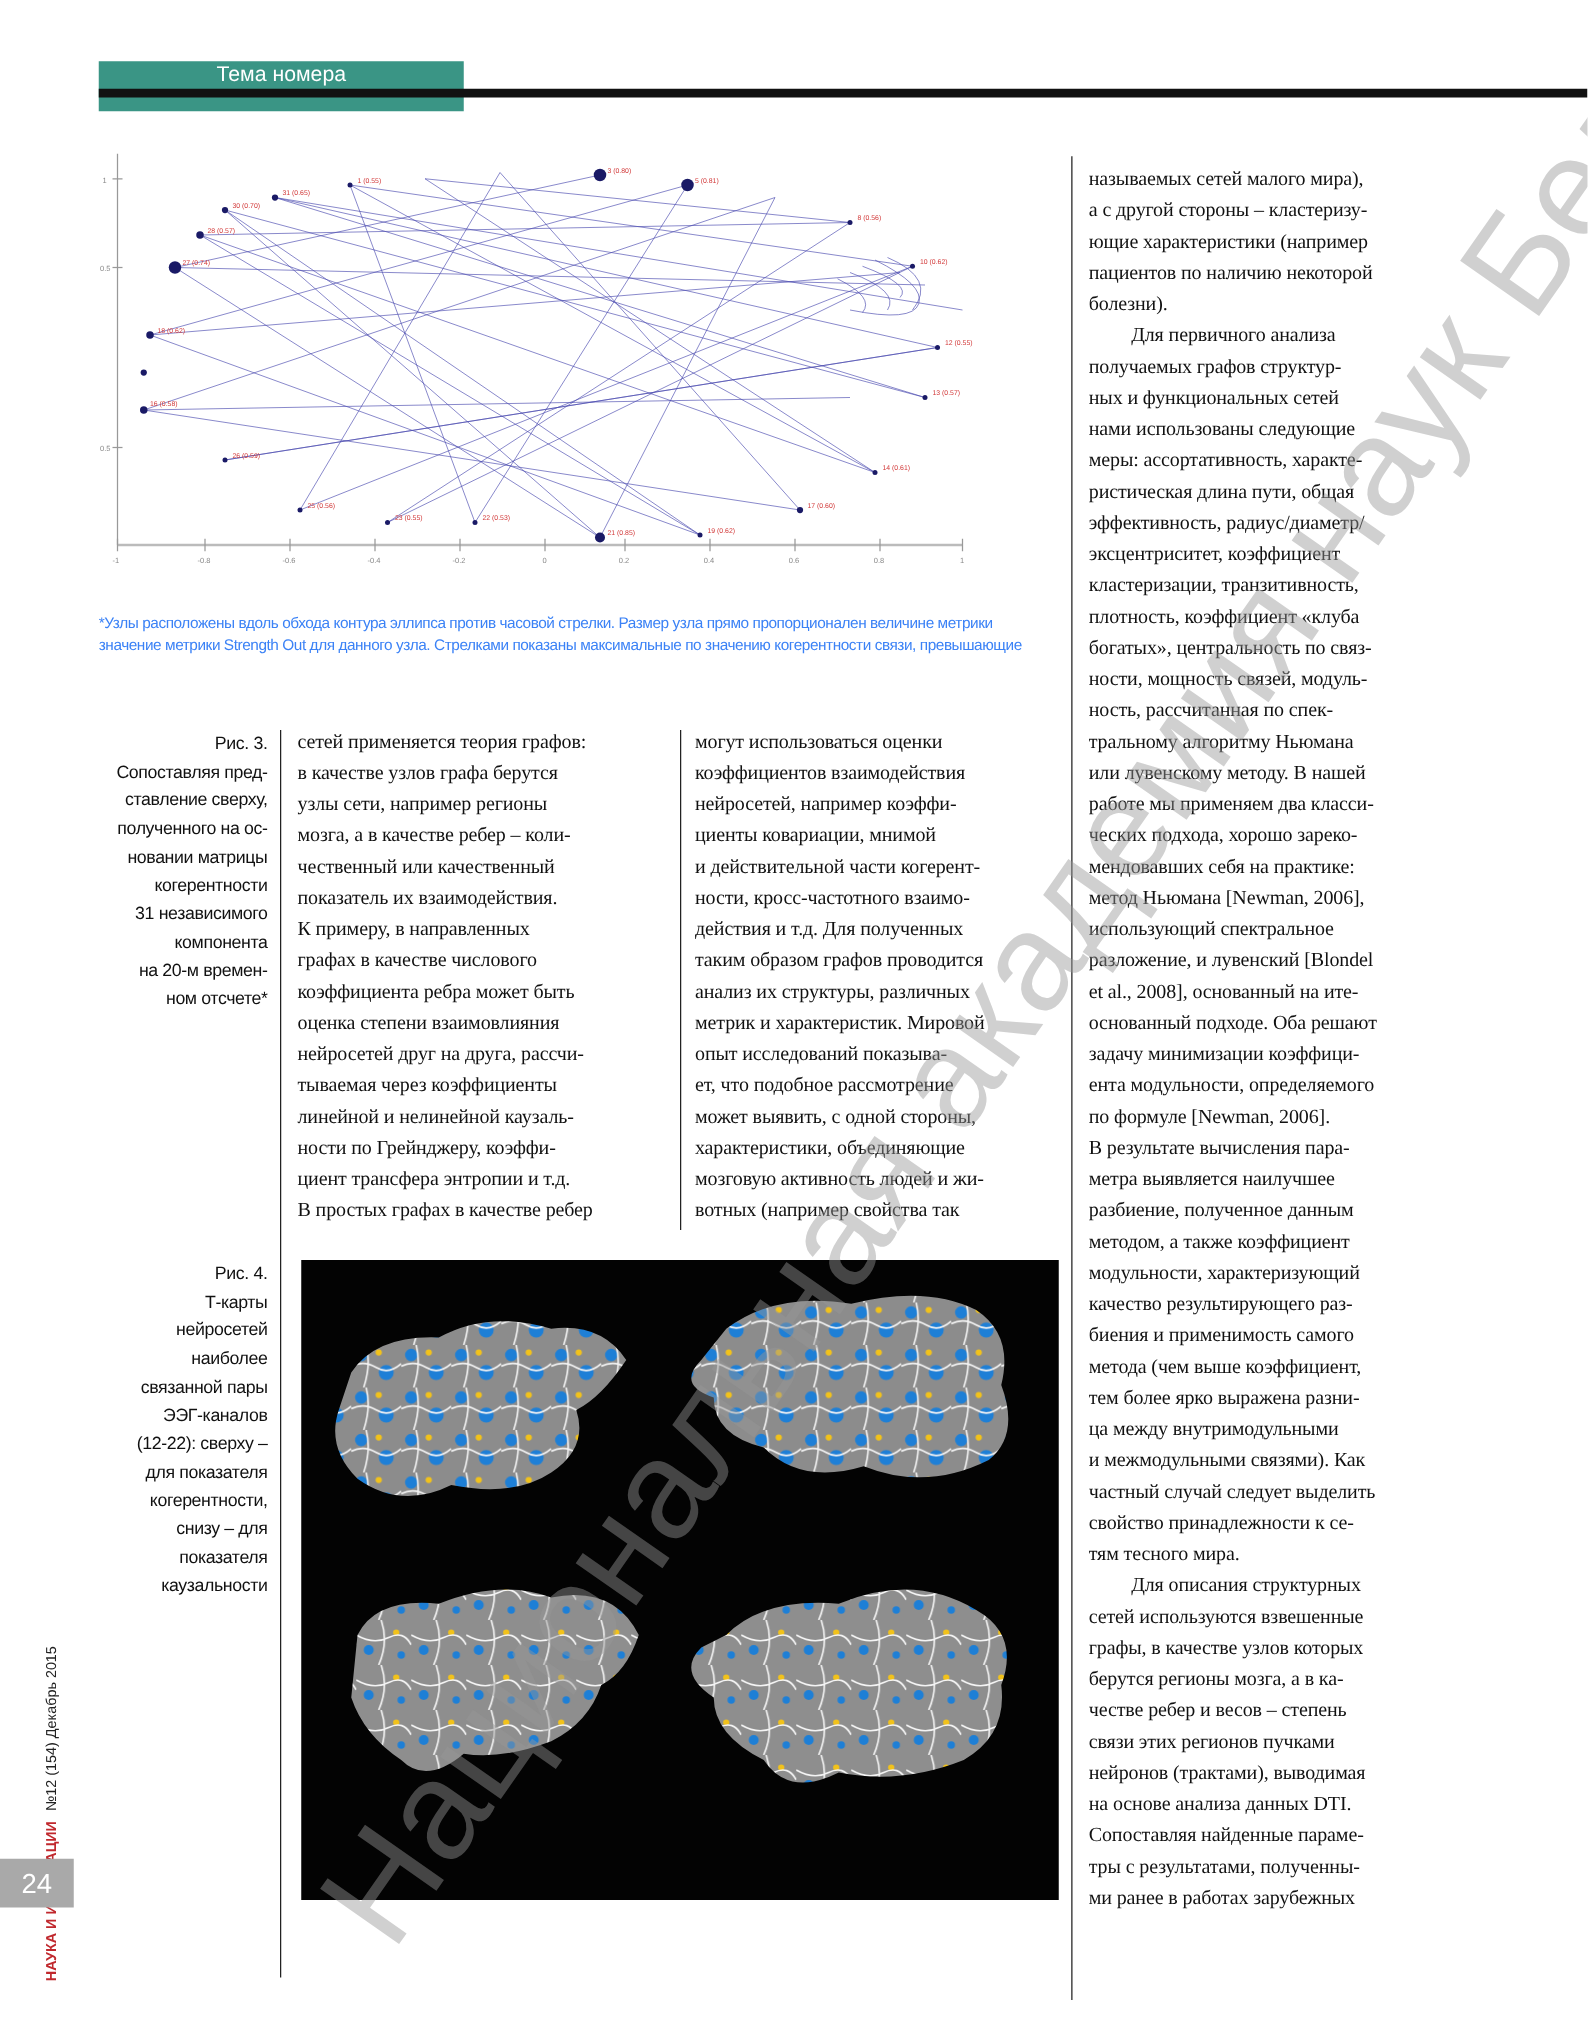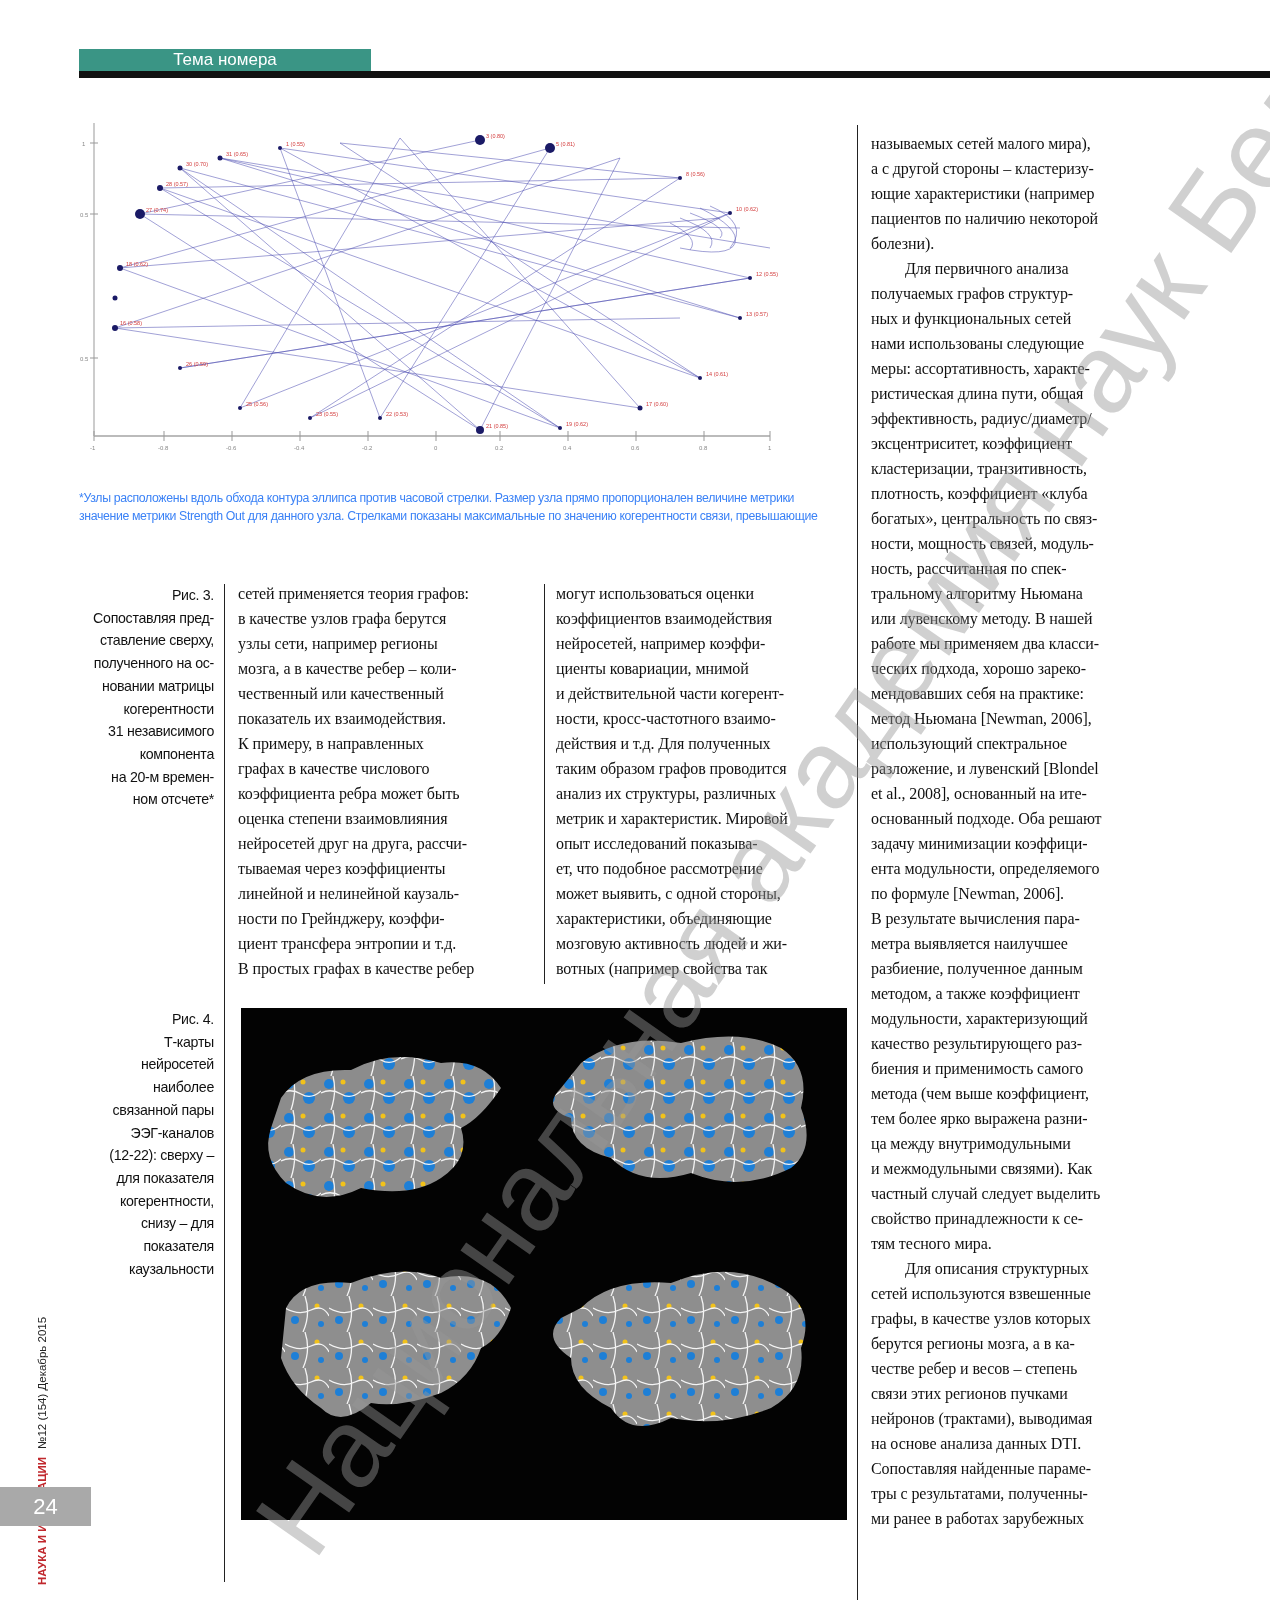--- a/index.html
+++ b/index.html
@@ -1,33 +1,33 @@
 <!DOCTYPE html>
 <html><head>
 <meta charset="utf-8">
 <style>
   html,body{margin:0;padding:0;background:#fff;}
   body{width:1270px;height:1624px;position:relative;overflow:hidden;font-family:"Liberation Serif","DejaVu Serif",serif;color:#111;}
-  .header-tab{position:absolute;left:79px;top:49px;width:292px;height:22px;background:#3a9585;color:#fff;font-family:"Liberation Sans","DejaVu Sans",sans-serif;font-size:17px;line-height:22px;text-align:center;}
+  .header-tab{position:absolute;left:79px;top:49px;width:292px;height:40px;background:#3a9585;color:#fff;font-family:"Liberation Sans","DejaVu Sans",sans-serif;font-size:17px;line-height:22px;text-align:center;}
   .header-rule{position:absolute;left:79px;top:71px;width:1191px;height:7px;background:#111;}
   .fig3{position:absolute;left:80px;top:118px;width:725px;height:345px;background:#fff;}
   .fig3 svg{width:100%;height:100%;}
   .footnote{position:absolute;left:79px;top:490px;width:770px;font-family:"Liberation Sans","DejaVu Sans",sans-serif;font-size:12.3px;line-height:17.5px;letter-spacing:-0.35px;color:#3b82f6;}
   .caption{position:absolute;left:79px;font-family:"Liberation Sans","DejaVu Sans",sans-serif;font-size:14.2px;line-height:22.7px;letter-spacing:-0.3px;color:#111;width:135px;text-align:right;}
   .caption div{white-space:nowrap;}
   .col{position:absolute;font-size:16px;line-height:25px;letter-spacing:-0.1px;color:#111;}
   .col div{white-space:nowrap;}
   .col .indent{padding-left:34px;}
   .vline{position:absolute;width:1px;background:#222;}
   .fig4{position:absolute;left:241px;top:1008px;width:606px;height:512px;background:#030303;}
   .fig4 svg{width:100%;height:100%;}
   .side-label{position:absolute;left:34px;top:1205px;width:380px;height:16px;transform-origin:0 0;transform:rotate(-90deg) translate(-380px,0);font-family:"Liberation Sans","DejaVu Sans",sans-serif;font-size:11.5px;line-height:16px;white-space:nowrap;}
   .side-label .mag{color:#c0282d;font-weight:bold;}
   .side-label .issue{color:#222;margin-left:8px;}
-  .page-num{position:absolute;left:0;top:1487px;width:91px;height:39px;background:#a9a9a9;color:#fff;font-family:"Liberation Sans","DejaVu Sans",sans-serif;font-size:22px;line-height:39px;text-align:center;}
+  .page-num{position:absolute;left:0;top:1487px;width:59px;height:39px;background:#a9a9a9;color:#fff;font-family:"Liberation Sans","DejaVu Sans",sans-serif;font-size:22px;line-height:39px;text-align:center;}
   .watermark{position:absolute;left:-80px;top:780px;width:1700px;transform:rotate(-55deg);transform-origin:50% 50%;font-family:"Liberation Sans","DejaVu Sans",sans-serif;font-size:112px;color:rgba(150,150,150,0.45);white-space:nowrap;pointer-events:none;text-align:center;}
 </style>
 </head>
 <body>
 
 <div class="header-tab">Тема номера</div>
 <div class="header-rule"></div>
 
 <div class="fig3">
   <svg viewBox="0 0 725 345" preserveAspectRatio="none">

